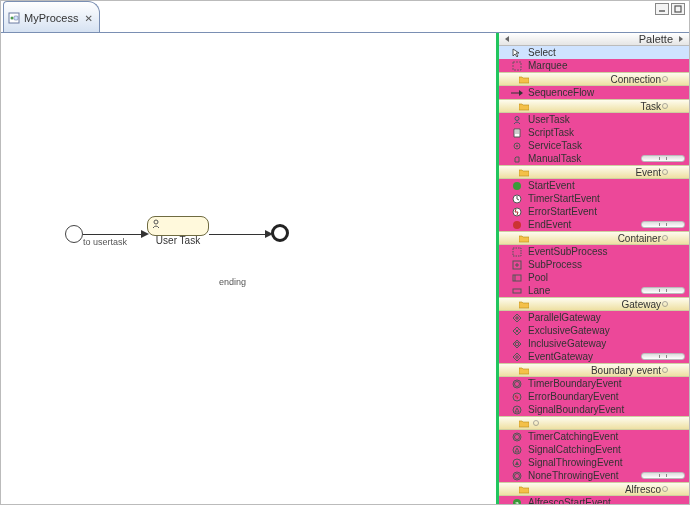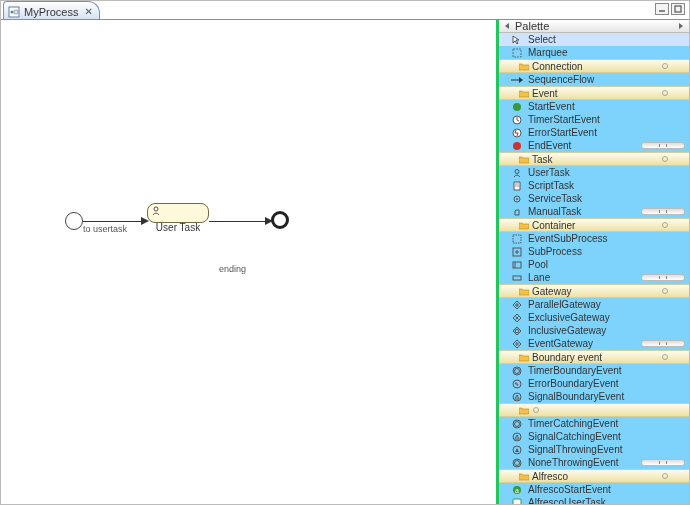--- a/index.html
+++ b/index.html
@@ -1,18 +1,18 @@
 <!DOCTYPE html>
 <html><head>
 <meta charset="utf-8">
 <style>
   * { box-sizing: border-box; }
   html, body { margin: 0; padding: 0; font-family: "Segoe UI", Tahoma, sans-serif; font-size: 11px; color: #333; background: #fff; overflow: hidden; }
   .workbench { display: flex; flex-direction: column; width: 690px; height: 505px; border: 1px solid #bbb; }
-  .tabbar-row { display: flex; height: 19px; align-items: flex-start; background: #fff; border-bottom: 1px solid #7a8fb3; }
+  .tabbar-row { display: flex; height: 32px; align-items: flex-start; background: #fff; border-bottom: 1px solid #7a8fb3; }
   .tabs { display: flex; align-items: flex-end; height: 100%; }
   .tab { display: flex; align-items: center; gap: 4px; padding: 2px 6px 0 4px; height: 100%; border: 1px solid #7a8fb3; border-bottom: none; border-radius: 4px 12px 0 0; background: linear-gradient(#ffffff, #d6e2f2); margin-left: 2px; }
   .tab .tab-icon svg { display: block; }
   .tab-text { font-size: 11px; }
   .tab-close { font-size: 10px; color: #555; margin-left: 2px; }
   .tabbar-spacer { flex: 1; }
   .tabbar-controls { display: flex; align-items: center; gap: 2px; padding-right: 4px; padding-top: 2px; }
   .ctl-btn { width: 14px; height: 12px; border: 1px solid #888; display: flex; align-items: center; justify-content: center; background: #f4f4f4; }
   .ctl-btn svg { display:block; }
   .body-row { display: flex; flex: 1; min-height: 0; }
@@ -20,21 +20,21 @@
   
   .start-ev { position: absolute; width: 18px; height: 18px; border: 1.4px solid #444; border-radius: 50%; background: #fff; }
   .end-ev { position: absolute; width: 18px; height: 18px; border: 3px solid #222; border-radius: 50%; background: #fff; }
   .usertask { position: absolute; width: 62px; height: 20px; border: 1px solid #6f6b41; border-radius: 8px; background: #fff9dc; }
   .usertask .ut-icon { position: absolute; top: 2px; left: 3px; }
   .usertask .ut-label { position: absolute; left: 0; right: 0; top: 18px; text-align: center; font-size: 10px; color: #333; }
   .flow-line { position: absolute; height: 0; border-top: 1px solid #333; }
   .flow-arrow { position: absolute; width: 0; height: 0; border-top: 4px solid transparent; border-bottom: 4px solid transparent; border-left: 8px solid #333; }
   .flow-label { position: absolute; font-size: 9px; color: #555; }
   
-  .palette { width: 190px; display: flex; flex-direction: column; overflow-y: auto; overflow-x: hidden; background: #7dd3fc; }
+  .palette { width: 190px; display: flex; flex-direction: column; overflow-y: auto; overflow-x: hidden; background: #ec4899; text-align: right; }
   .palette-header { display: flex; align-items: center; height: 16px; background: linear-gradient(#fff, #e5e5e5); border-bottom: 1px solid #bbb; padding: 0 4px; gap: 4px; }
   .palette-header .ph-text { flex: 1; font-size: 11px; }
   .palette-header svg { display:block; }
   .drawer { }
   .drawer-header { display: flex; align-items: center; height: 14px; padding: 0 20px; background: linear-gradient(#fefcee, #eee0a3); border-top: 1px solid #cfcfa0; border-bottom: 1px solid #cfcfa0; font-size: 10px; }
   .drawer-header .dh-arrow { margin-right: 3px; display:flex; }
   .drawer-header .dh-label { flex: 1; }
   .drawer-header .dh-pin { opacity: 0.6; }
   .drawer-items { display: flex; flex-direction: column; }
   .palette-item { display: flex; align-items: center; height: 13px; padding: 0 4px 0 12px; font-size: 10px; gap: 5px; }
@@ -164,20 +164,75 @@
         </div>
       </div>
 
       <div class="drawer">
         <div class="drawer-header">
           <span class="dh-arrow">
               <svg width="10" height="9">
                 <path d="M0 2h3l1 1h6v5H0z" fill="#f4c048" stroke="#b8891a" stroke-width="0.6"></path>
               </svg>
             </span>
+          <span class="dh-label">Task</span>
+          <span class="dh-pin">
+              <svg width="8" height="8">
+                <circle cx="4" cy="4" r="2.5" fill="none" stroke="#777" stroke-width="1"></circle>
+              </svg>
+            </span>
+        </div>
+        <div class="drawer-items">
+          <div class="palette-item">
+              <span class="pi-icon">
+                <svg width="10" height="10">
+                  <circle cx="5" cy="3.5" r="2" fill="none" stroke="#456"></circle>
+                  <path d="M2 9 Q5 5 8 9" fill="none" stroke="#456"></path>
+                </svg>
+              </span>
+              <span>UserTask</span>
+            </div>
+          <div class="palette-item">
+              <span class="pi-icon">
+                <svg width="10" height="10">
+                  <path d="M2 1h6v8H2z" fill="#fff" stroke="#555"></path>
+                  <line x1="3" y1="3" x2="7" y2="3" stroke="#555" stroke-width="0.6"></line>
+                  <line x1="3" y1="5" x2="7" y2="5" stroke="#555" stroke-width="0.6"></line>
+                </svg>
+              </span>
+              <span>ScriptTask</span>
+            </div>
+          <div class="palette-item">
+              <span class="pi-icon">
+                <svg width="10" height="10">
+                  <circle cx="5" cy="5" r="3" fill="none" stroke="#555"></circle>
+                  <circle cx="5" cy="5" r="1" fill="#555"></circle>
+                </svg>
+              </span>
+              <span>ServiceTask</span>
+            </div>
+          <div class="palette-item">
+              <span class="pi-icon">
+                <svg width="10" height="10">
+                  <path d="M3 8V4l1-1 1 0 1 0 1 0v5z" fill="none" stroke="#555"></path>
+                </svg>
+              </span>
+              <span>ManualTask</span>
+              <span class="pi-scroll"></span>
+            </div>
+        </div>
+      </div>
+
+      <div class="drawer">
+        <div class="drawer-header">
+          <span class="dh-arrow">
+              <svg width="10" height="9">
+                <path d="M0 2h3l1 1h6v5H0z" fill="#f4c048" stroke="#b8891a" stroke-width="0.6"></path>
+              </svg>
+            </span>
           <span class="dh-label">Event</span>
           <span class="dh-pin">
               <svg width="8" height="8">
                 <circle cx="4" cy="4" r="2.5" fill="none" stroke="#777" stroke-width="1"></circle>
               </svg>
             </span>
         </div>
         <div class="drawer-items">
           <div class="palette-item">
               <span class="pi-icon">
@@ -218,75 +273,20 @@
         </div>
       </div>
 
       <div class="drawer">
         <div class="drawer-header">
           <span class="dh-arrow">
               <svg width="10" height="9">
                 <path d="M0 2h3l1 1h6v5H0z" fill="#f4c048" stroke="#b8891a" stroke-width="0.6"></path>
               </svg>
             </span>
-          <span class="dh-label">Task</span>
-          <span class="dh-pin">
-              <svg width="8" height="8">
-                <circle cx="4" cy="4" r="2.5" fill="none" stroke="#777" stroke-width="1"></circle>
-              </svg>
-            </span>
-        </div>
-        <div class="drawer-items">
-          <div class="palette-item">
-              <span class="pi-icon">
-                <svg width="10" height="10">
-                  <circle cx="5" cy="3.5" r="2" fill="none" stroke="#456"></circle>
-                  <path d="M2 9 Q5 5 8 9" fill="none" stroke="#456"></path>
-                </svg>
-              </span>
-              <span>UserTask</span>
-            </div>
-          <div class="palette-item">
-              <span class="pi-icon">
-                <svg width="10" height="10">
-                  <path d="M2 1h6v8H2z" fill="#fff" stroke="#555"></path>
-                  <line x1="3" y1="3" x2="7" y2="3" stroke="#555" stroke-width="0.6"></line>
-                  <line x1="3" y1="5" x2="7" y2="5" stroke="#555" stroke-width="0.6"></line>
-                </svg>
-              </span>
-              <span>ScriptTask</span>
-            </div>
-          <div class="palette-item">
-              <span class="pi-icon">
-                <svg width="10" height="10">
-                  <circle cx="5" cy="5" r="3" fill="none" stroke="#555"></circle>
-                  <circle cx="5" cy="5" r="1" fill="#555"></circle>
-                </svg>
-              </span>
-              <span>ServiceTask</span>
-            </div>
-          <div class="palette-item">
-              <span class="pi-icon">
-                <svg width="10" height="10">
-                  <path d="M3 8V4l1-1 1 0 1 0 1 0v5z" fill="none" stroke="#555"></path>
-                </svg>
-              </span>
-              <span>ManualTask</span>
-              <span class="pi-scroll"></span>
-            </div>
-        </div>
-      </div>
-
-      <div class="drawer">
-        <div class="drawer-header">
-          <span class="dh-arrow">
-              <svg width="10" height="9">
-                <path d="M0 2h3l1 1h6v5H0z" fill="#f4c048" stroke="#b8891a" stroke-width="0.6"></path>
-              </svg>
-            </span>
           <span class="dh-label">Container</span>
           <span class="dh-pin">
               <svg width="8" height="8">
                 <circle cx="4" cy="4" r="2.5" fill="none" stroke="#777" stroke-width="1"></circle>
               </svg>
             </span>
         </div>
         <div class="drawer-items">
           <div class="palette-item">
               <span class="pi-icon">

